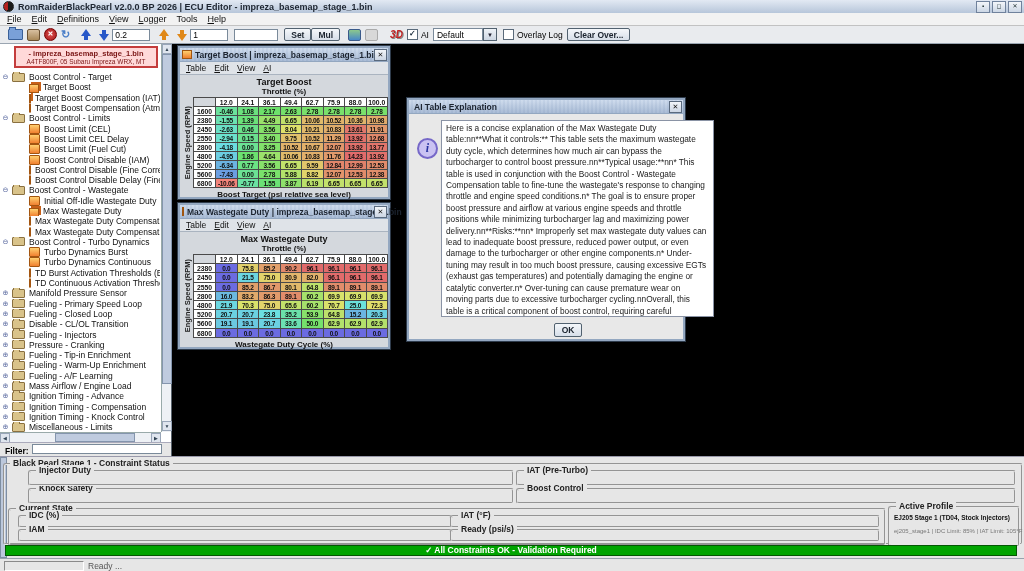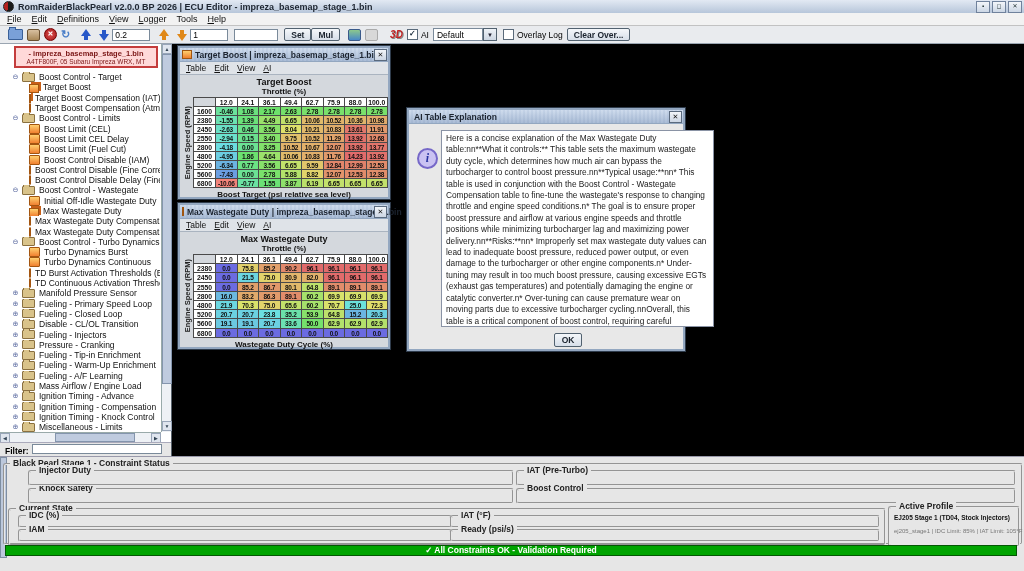--- a/index.html
+++ b/index.html
@@ -53,21 +53,21 @@
     font-size:6px;line-height:12px;text-align:center;color:#223;box-sizing:border-box;margin-right:6px}
 
   
   #treepanel{left:0;top:44px;width:172px;height:412px;background:#fff;border-right:1px solid #5a646e;box-sizing:border-box}
   #romnode{position:absolute;left:14px;top:2px;width:144px;height:22px;background:#ffd9d9;
     border:2px solid #c43c3c;text-align:center;color:#7a1515;box-sizing:border-box;overflow:hidden}
   #romnode .l1{font-size:7.5px;font-weight:bold;margin-top:1px;white-space:nowrap}
   #romnode .l2{font-size:6.5px;white-space:nowrap}
   #tree-rows{position:absolute;left:0;top:28px;width:160px}
   .trow{height:10.3px;display:flex;align-items:center;white-space:nowrap;overflow:hidden}
-  .tg{padding-left:11px}
+  .tg{padding-left:1px}
   .tl{padding-left:29px}
   .trow .lbl{font-size:8.5px;color:#111;margin-left:4px}
   .th{width:9px;font-size:7px;color:#5a6aa0;line-height:8px;text-align:center}
   .fold{width:11px;height:7px;position:relative;background:#d9c38a;border:1px solid #8a7040;border-radius:1px;margin-left:2px}
   .fold::before{content:'';position:absolute;top:-3px;left:0;width:5px;height:2px;background:#d9c38a;border:1px solid #8a7040;border-bottom:none}
   .i2d{width:9px;height:8px;background:linear-gradient(#ffd070,#f08030);border:1px solid #a35510;border-radius:1px}
   .i3d{width:8px;height:7px;background:linear-gradient(#ffd070,#f08030);border:1px solid #a35510;
     box-shadow:2px -2px 0 0 #c86018;margin-top:2px}
   .sba{position:absolute;width:10px;height:10px;background:#dfe5ee;border:1px solid #98a5b8;
     box-sizing:border-box;font-size:5px;line-height:8px;text-align:center;color:#345}
@@ -586,21 +586,21 @@
               <div class="cc" style="background: rgb(107, 107, 225); line-height: 9.2px;">0.0</div>
               <div class="cc" style="background: rgb(107, 107, 225); line-height: 9.2px;">0.0</div>
               <div class="cc" style="background: rgb(107, 107, 225); line-height: 9.2px;">0.0</div>
               <div class="cc" style="background: rgb(107, 107, 225); line-height: 9.2px;">0.0</div>
             </div>
           </div>
           <div class="tfoot">Wastegate Duty Cycle (%)</div>
         </div>
     </div>
 
-    <div class="ifr" id="aidlg" style="left:235px;top:64px;width:278px;height:243px">
+    <div class="ifr" id="aidlg" style="left:235px;top:54px;width:278px;height:243px">
       <div class="iftb">
         <span class="ttl">AI Table Explanation</span>
         <span class="ifclose">✕</span>
       </div>
       <div style="position:relative;height:214px">
         <span id="aiinfo">i</span>
         <div id="aitext">Here is a concise explanation of the Max Wastegate Duty table:nn**What it controls:** This table sets the maximum wastegate duty cycle, which determines how much air can bypass the turbocharger to control boost pressure.nn**Typical usage:**nn* This table is used in conjunction with the Boost Control - Wastegate Compensation table to fine-tune the wastegate's response to changing throttle and engine speed conditions.n* The goal is to ensure proper boost pressure and airflow at various engine speeds and throttle positions while minimizing turbocharger lag and maximizing power delivery.nn**Risks:**nn* Improperly set max wastegate duty values can lead to inadequate boost pressure, reduced power output, or even damage to the turbocharger or other engine components.n* Under-tuning may result in too much boost pressure, causing excessive EGTs (exhaust gas temperatures) and potentially damaging the engine or catalytic converter.n* Over-tuning can cause premature wear on moving parts due to excessive turbocharger cycling.nnOverall, this table is a critical component of boost control, requiring careful consideration and tuning to optimize performance and minimize risks.</div>
         <button class="btn" id="aiok">OK</button>
       </div>
     </div>
@@ -639,13 +639,17 @@
       <span>Ready (psi/s)</span>
     </div>
     <div class="grp" id="activeprofile">
       <span>Active Profile</span>
       <div id="ap-name">EJ205 Stage 1 (TD04, Stock Injectors)</div>
       <div id="ap-detail">ej205_stage1 | IDC Limit: 85% | IAT Limit: 105°F</div>
     </div>
     <div id="greenbar">✓ All Constraints OK - Validation Required</div>
   </div>
 
+  <div class="abs" id="statusbar">
+    <span id="sb-box"></span>
+    <span id="sb-text">Ready ...</span>
+  </div>
 </div>
 
 </body></html>

